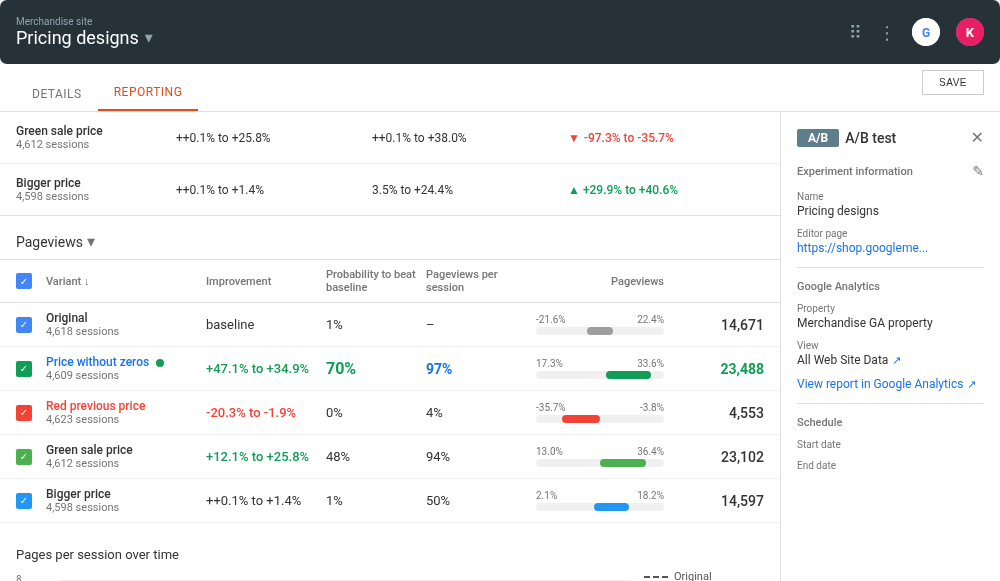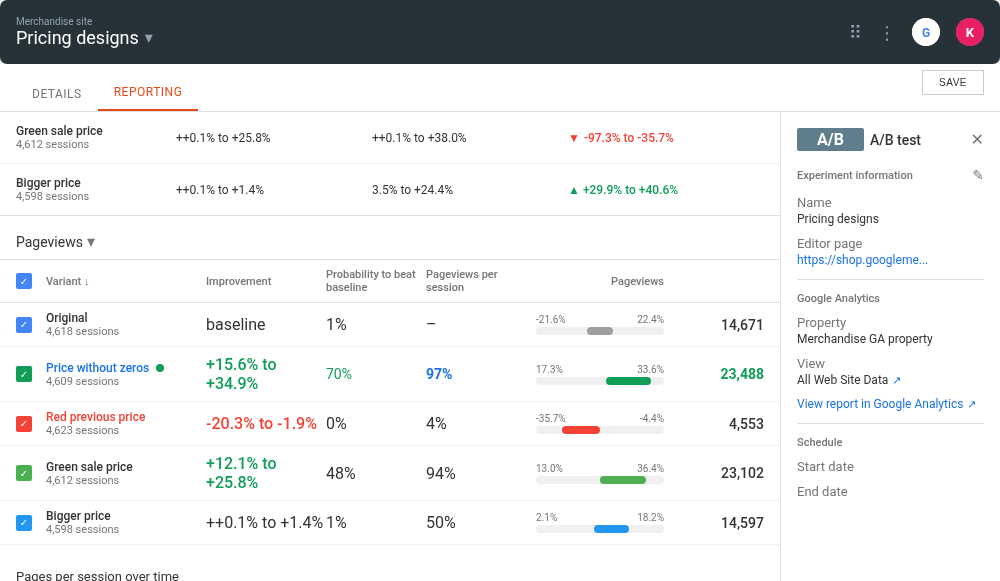--- a/index.html
+++ b/index.html
@@ -42,24 +42,24 @@
     .pv-dropdown-icon { color: #757575; font-size: 16px; }
     .data-table-header { display: grid; grid-template-columns: 30px 160px 120px 100px 110px 1fr 100px; padding: 8px 16px; background: white; border-bottom: 1px solid #e0e0e0; align-items: center; }
     .col-header { font-size: 11px; color: #757575; font-weight: 500; text-transform: none; }
     .col-header.sort { display: flex; align-items: center; gap: 2px; }
 
     .data-row { display: grid; grid-template-columns: 30px 160px 120px 100px 110px 1fr 100px; padding: 8px 16px; border-bottom: 1px solid #f0f0f0; align-items: center; }
     .checkbox { width: 16px; height: 16px; background: #4285f4; border: none; display: flex; align-items: center; justify-content: center; color: white; font-size: 10px; border-radius: 2px; }
     .row-variant-name { font-size: 12px; font-weight: 500; color: #333; }
     .row-variant-name.blue { color: #1a73e8; }
     .row-sessions-small { font-size: 11px; color: #757575; }
-    .cell { font-size: 16px; color: #333; }
+    .cell { font-size: 13px; color: #333; }
     .cell.green { color: #0f9d58; font-weight: 500; }
     .cell.red { color: #f44336; font-weight: 500; }
-    .cell.bold-green { color: #0f9d58; font-weight: 400; font-size: 14px; }
+    .cell.bold-green { color: #0f9d58; font-weight: 700; font-size: 16px; }
     .cell.bold-blue { color: #1a73e8; font-weight: 700; font-size: 14px; }
     .cell.pageviews-count { font-size: 14px; font-weight: 500; color: #333; text-align: right; }
     .cell.pageviews-count.highlight { color: #0f9d58; font-weight: 700; }
 
     
     .sparkline-cell { display: flex; flex-direction: column; gap: 2px; }
     .sparkline-label { display: flex; justify-content: space-between; font-size: 10px; color: #757575; }
     .sparkline-bar-wrap { position: relative; height: 8px; background: #f0f0f0; border-radius: 4px; }
     .sparkline-bar { position: absolute; height: 8px; border-radius: 4px; }
 
@@ -75,28 +75,28 @@
 
     
     .y-axis { position: absolute; left: 0; top: 0; height: 100%; display: flex; flex-direction: column; justify-content: space-between; padding: 4px 0; }
     .y-label { font-size: 10px; color: #757575; }
 
     
     .right-panel { width: 220px; background: white; border-left: 1px solid #e0e0e0; padding: 16px; overflow-y: auto; flex-shrink: 0; }
     .panel-header { display: flex; align-items: center; justify-content: space-between; margin-bottom: 16px; }
     .panel-title { font-size: 14px; font-weight: 500; color: #333; display: flex; align-items: center; gap: 6px; }
     .panel-close { color: #757575; cursor: pointer; font-size: 16px; }
-    .ab-icon { font-size: 16px; color: #fff; background: #607d8b; padding: 2px 20px; border-radius: 2px; font-weight: bold; }
+    .ab-icon { font-size: 12px; color: #fff; background: #607d8b; padding: 2px 11px; border-radius: 2px; font-weight: bold; }
 
     .section-header { display: flex; align-items: center; justify-content: space-between; margin-bottom: 12px; }
     .section-title { font-size: 11px; color: #757575; font-weight: 500; text-transform: none; }
     .edit-icon { color: #757575; font-size: 14px; cursor: pointer; }
 
     .info-row { margin-bottom: 10px; }
-    .info-label { font-size: 13px; color: #757575; margin-bottom: 2px; }
+    .info-label { font-size: 10px; color: #757575; margin-bottom: 2px; }
     .info-value { font-size: 12px; color: #333; }
     .info-value.link { color: #1a73e8; }
 
     .divider { border: none; border-top: 1px solid #e0e0e0; margin: 12px 0; }
 
     .view-report-link { font-size: 12px; color: #1a73e8; cursor: pointer; display: flex; align-items: center; gap: 4px; }
     .external-icon { font-size: 11px; }
 
     
     .grid-line { stroke: #e0e0e0; stroke-width: 1; }
@@ -215,21 +215,21 @@
         <div>
             <div class="checkbox" style="background:#0f9d58;">✓</div>
           </div>
         <div>
           <div class="row-variant-name blue">
             <span>Price without zeros</span>
             <span style="display:inline-block;width:8px;height:8px;background:#0f9d58;border-radius:50%;margin-left:4px;vertical-align:middle;"></span>
           </div>
           <div class="row-sessions-small">4,609 sessions</div>
         </div>
-        <div class="cell green">+15.6% to +34.9%</div>
+        <div class="cell green">+47.1% to +34.9%</div>
         <div class="cell bold-green">70%</div>
         <div class="cell bold-blue">97%</div>
         <div class="sparkline-cell">
           <div class="sparkline-label">
             <span>17.3%</span>
             <span>33.6%</span>
           </div>
           <div class="sparkline-bar-wrap">
             <div class="sparkline-bar" style="background:#0f9d58;left:55%;width:35%;"></div>
           </div>
@@ -244,21 +244,21 @@
         <div>
           <div class="row-variant-name" style="color:#f44336;">Red previous price</div>
           <div class="row-sessions-small">4,623 sessions</div>
         </div>
         <div class="cell red">-20.3% to -1.9%</div>
         <div class="cell">0%</div>
         <div class="cell">4%</div>
         <div class="sparkline-cell">
           <div class="sparkline-label">
             <span>-35.7%</span>
-            <span>-4.4%</span>
+            <span>-3.8%</span>
           </div>
           <div class="sparkline-bar-wrap">
             <div class="sparkline-bar" style="background:#f44336;left:20%;width:30%;"></div>
           </div>
         </div>
         <div class="cell pageviews-count">4,553</div>
       </div>
 
       <div class="data-row">
         <div>

